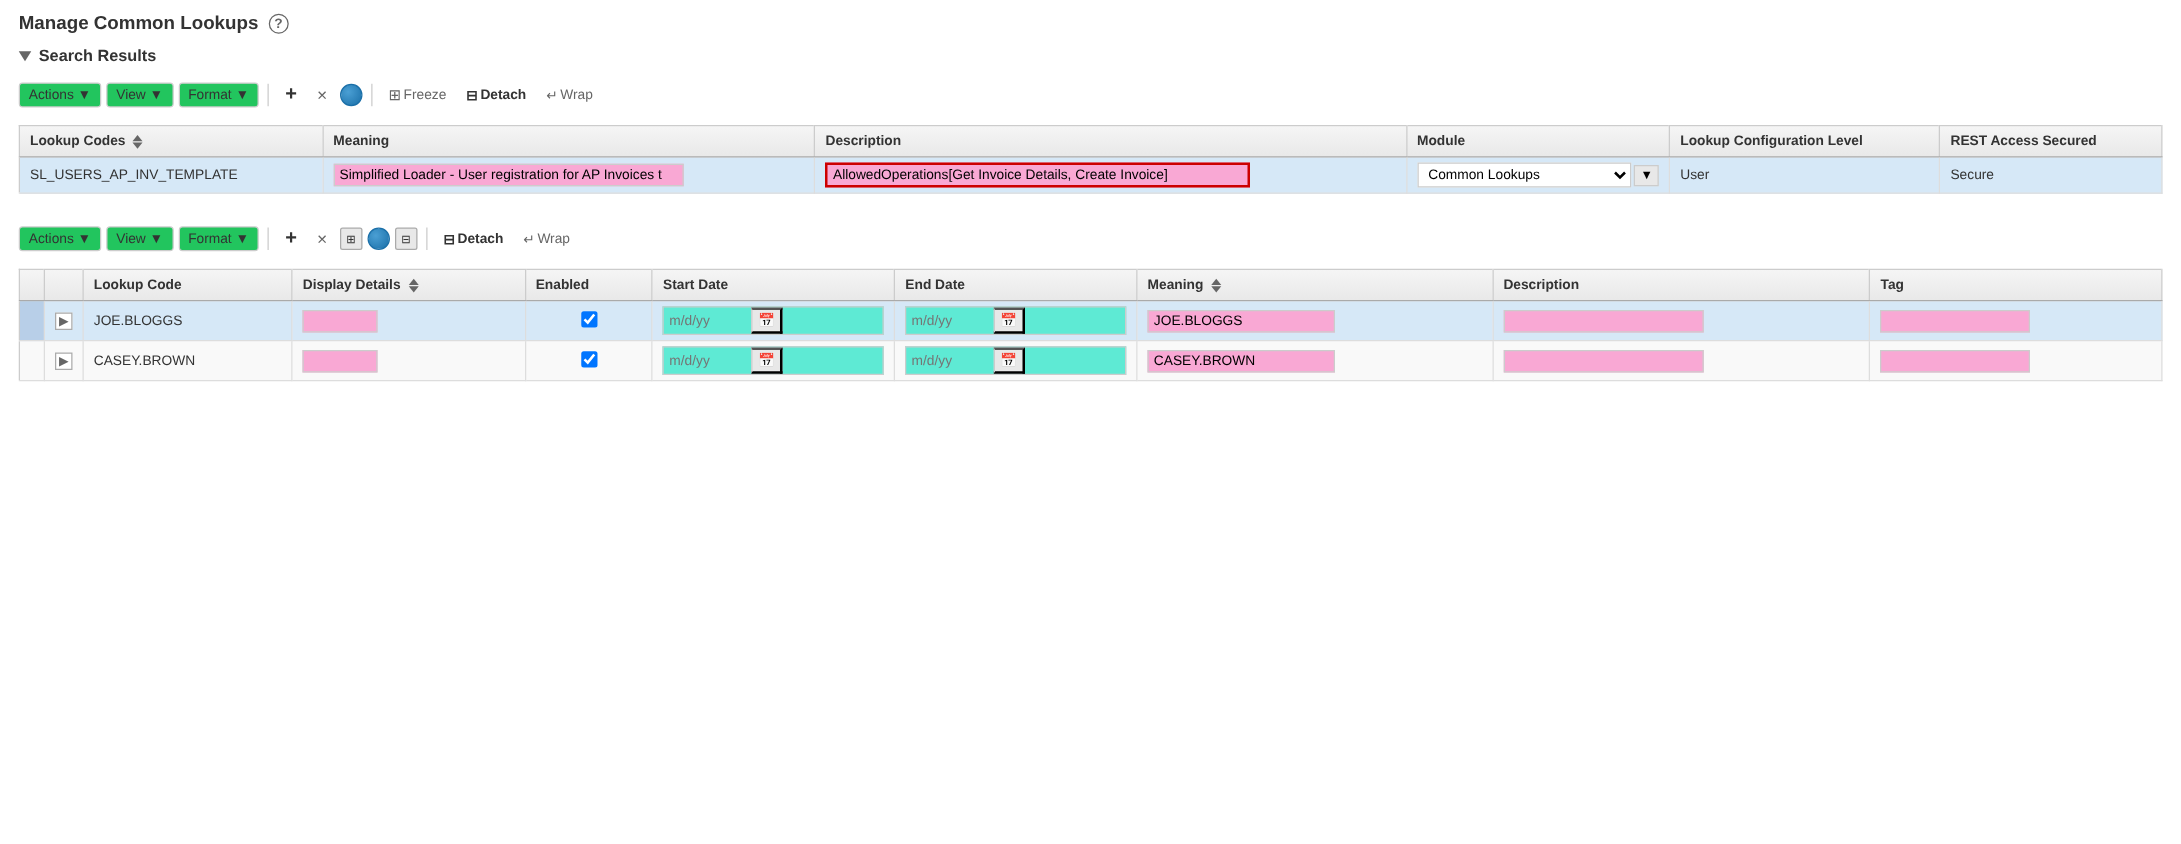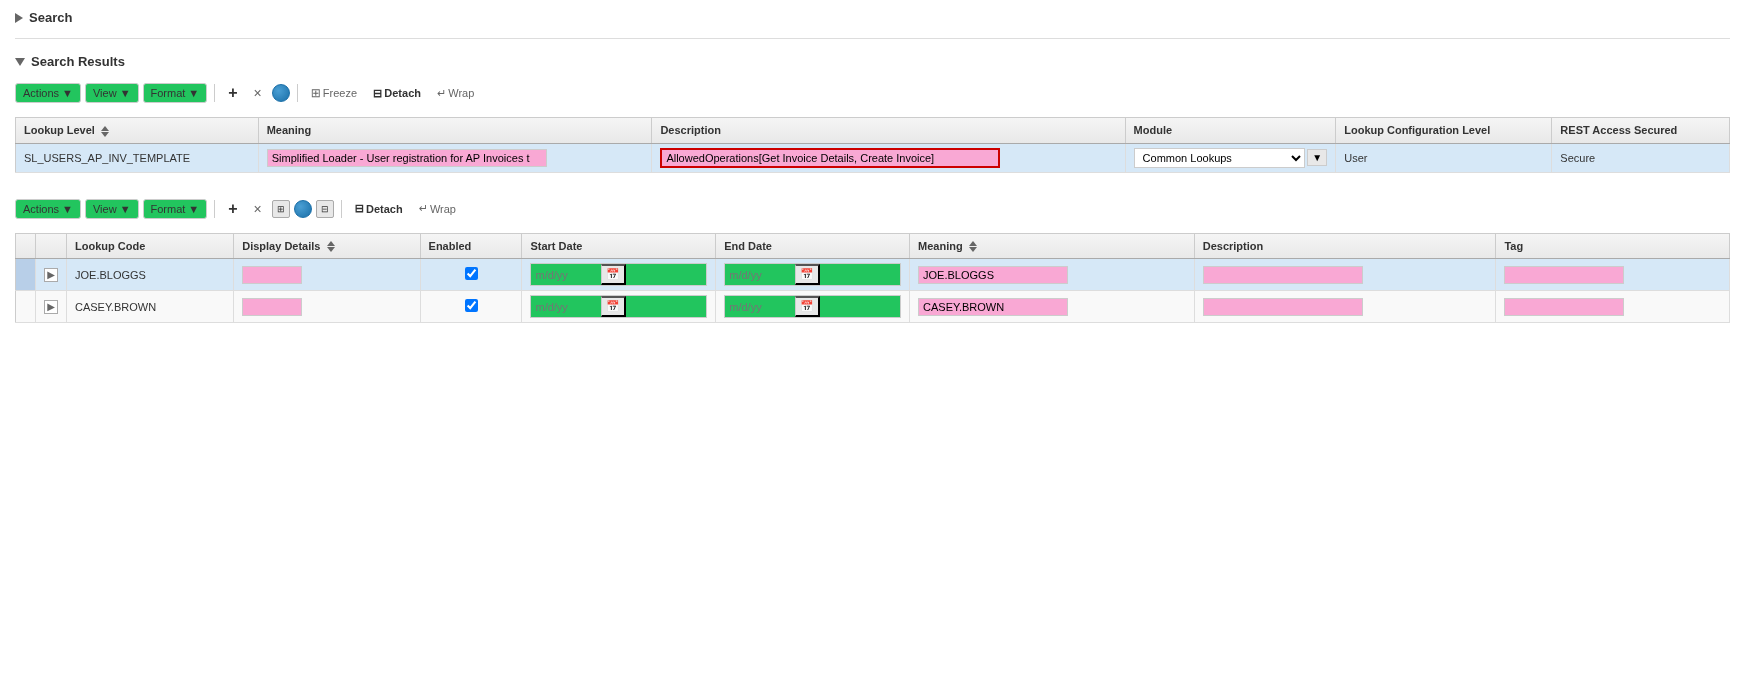--- a/index.html
+++ b/index.html
@@ -36,47 +36,45 @@
     .sort-icons { display: inline-flex; flex-direction: column; margin-left: 3px; vertical-align: middle; }
     .sort-up { width: 0; height: 0; border-left: 4px solid transparent; border-right: 4px solid transparent; border-bottom: 5px solid #666; margin-bottom: 1px; }
     .sort-down { width: 0; height: 0; border-left: 4px solid transparent; border-right: 4px solid transparent; border-top: 5px solid #666; }
     
     .cell-input { width: 100%; border: 1px solid #ccc; padding: 2px 4px; font-size: 11px; background: #f9a8d4; }
     .cell-input.description-highlighted { border: 2px solid #cc0000; }
     .cell-dropdown { display: flex; align-items: center; gap: 2px; }
     .dropdown-select { flex: 1; border: 1px solid #ccc; padding: 2px 4px; font-size: 11px; background: #fff; }
     .dropdown-arrow-btn { padding: 2px 4px; background: #e8e8e8; border: 1px solid #ccc; cursor: pointer; font-size: 10px; }
     
-    .date-input-wrapper { display: flex; align-items: center; border: 1px solid #ccc; background: #22c55e; }
+    .date-input-wrapper { display: flex; align-items: center; border: 1px solid #ccc; background: #5eead4; }
     .date-input { border: none; padding: 2px 4px; font-size: 11px; width: 70px; background: transparent; }
     .date-cal-btn { padding: 2px 4px; background: #e8e8e8; border-left: 1px solid #ccc; cursor: pointer; font-size: 11px; }
     
     .checkbox-cell { text-align: center; }
     input[type="checkbox"] { width: 13px; height: 13px; cursor: pointer; }
     
     .expand-btn { width: 14px; height: 14px; border: 1px solid #aaa; display: inline-flex; align-items: center; justify-content: center; cursor: pointer; font-size: 10px; background: #fff; color: #666; }
     
     .section-results { margin-bottom: 20px; }
     .section-lookup-codes { margin-top: 15px; }
 
     .toolbar-text-btn { display: flex; align-items: center; gap: 2px; padding: 2px 6px; background: transparent; border: none; cursor: pointer; font-size: 11px; color: #333; font-weight: bold; }
     .toolbar-text-btn-normal { display: flex; align-items: center; gap: 2px; padding: 2px 6px; background: transparent; border: none; cursor: pointer; font-size: 11px; color: #666; }
   </style>
 </head>
 <body>
 
 <div class="page">
 
-
-  <div class="search-section">
-    <div class="section-header">
-      <span class="triangle-right"></span>
-      <span>Search</span>
-    </div>
+  <div class="page-title">
+    <span>Manage Common Lookups</span>
+    <span class="help-icon">?</span>
   </div>
+
 
   <div class="section-results">
     <div class="section-header">
       <span class="triangle-down"></span>
       <span>Search Results</span>
     </div>
 
     <div class="toolbar">
       <button class="toolbar-btn">
         <span>Actions</span>
@@ -110,21 +108,21 @@
       <button class="toolbar-text-btn-normal">
         <span style="font-size:11px;">↵</span>
         <span>Wrap</span>
       </button>
     </div>
 
     <table>
       <thead>
         <tr>
           <th>
-            <span>Lookup Level</span>
+            <span>Lookup Codes</span>
             <span class="sort-icons">
               <span class="sort-up"></span>
               <span class="sort-down"></span>
             </span>
           </th>
           <th>
             <span>Meaning</span>
           </th>
           <th>
             <span>Description</span>

